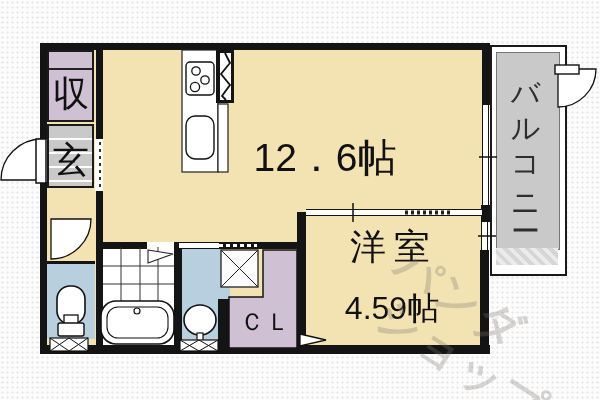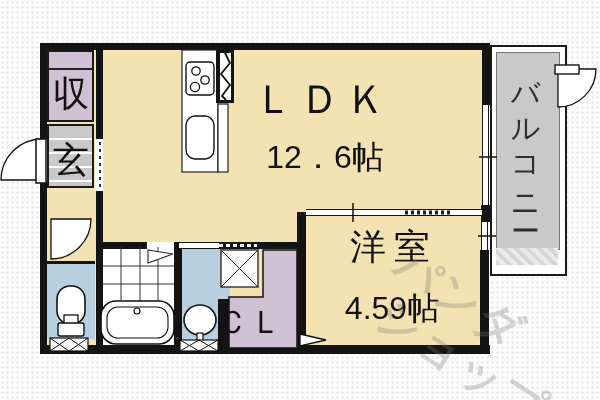--- a/index.html
+++ b/index.html
@@ -30,26 +30,26 @@
   #bathroom-floor{left:103px;top:245px;width:71px;height:100px;background:#ffffff;}
   #washroom{left:181px;top:245px;width:41px;height:95px;background:#b7cfdf;}
   #wm-blue-patch{left:218px;top:286px;width:12px;height:14px;background:#b7cfdf;z-index:15;}
   #balcony-frame{left:490px;top:45px;width:73px;height:227px;background:#fff;border:2px solid #1a1a1a;z-index:8;}
   #balcony-floor{left:496px;top:52px;width:62px;height:196px;background:#c9c9c9;border:1px solid #777;z-index:9;}
   #balcony-hatch{left:496px;top:248px;width:62px;height:17px;z-index:9;
     background:repeating-linear-gradient(45deg,#d6d6d6 0 4px,#ebebeb 4px 8px);}
   #step-dotted{left:99px;top:142px;width:2px;height:46px;z-index:23;
     background:repeating-linear-gradient(180deg,#333 0 3px, transparent 3px 7px);}
   #ldk-label{left:323px;top:99px;font-size:40px;letter-spacing:6px;}
-  #ldk-size{left:325px;top:157px;font-size:32px;}
+  #ldk-size{left:325px;top:157px;font-size:39px;}
   #bedroom-label{left:394px;top:247px;font-size:36px;letter-spacing:8px;}
   #bedroom-size{left:392px;top:308px;font-size:32px;}
   #storage-label{left:71px;top:94px;font-size:36px;}
   #entrance-label{left:71px;top:160px;font-size:36px;}
-  #cl-label{left:250px;top:322px;font-size:32px;letter-spacing:2px;}
+  #cl-label{left:266px;top:322px;font-size:24px;letter-spacing:2px;}
   #balcony-label{
     left:511px;top:60px;transform:none;font-size:29px;color:#2e2e2e;
     writing-mode:vertical-rl;text-orientation:upright;letter-spacing:6px;
   }
   #watermark{
     left:413px;top:238px;transform:rotate(33deg);transform-origin:0 0;z-index:50;
     font-size:45px;font-weight:bold;color:rgba(125,120,112,.30);
     line-height:1.15;letter-spacing:2px;white-space:nowrap;
   }
   #watermark .wm2{margin-left:12px;}
@@ -147,21 +147,20 @@
     <path d="M558,69 L596,69 A38,38 0 0 1 558,107 Z" fill="#fff" stroke="#111" stroke-width="1.3"></path>
     <rect x="555" y="65" width="24" height="9" fill="#fff" stroke="#111" stroke-width="1.4"></rect>
     <path d="M300,334 L326,340 L300,346 Z" fill="#fff" stroke="#111" stroke-width="1.3"></path>
 
     <line x1="405" y1="212.5" x2="452" y2="212.5" stroke="#222" stroke-width="4" stroke-dasharray="3,3"></line>
     <line x1="353" y1="203" x2="353" y2="222" stroke="#111" stroke-width="1.5"></line>
     <line x1="479" y1="157" x2="497" y2="157" stroke="#111" stroke-width="1.5"></line>
     <line x1="478" y1="236" x2="496" y2="236" stroke="#111" stroke-width="1.5"></line>
   </svg>
 
-  <div class="lbl" id="ldk-label">ＬＤＫ</div>
   <div class="lbl" id="ldk-size">12．6帖</div>
   <div class="lbl" id="bedroom-label">洋室</div>
   <div class="lbl" id="bedroom-size">4.59帖</div>
   <div class="lbl" id="storage-label">収</div>
   <div class="lbl" id="entrance-label">玄</div>
   <div class="lbl" id="cl-label">ＣＬ</div>
   <div class="lbl" id="balcony-label">バルコニー</div>
 
   <div class="lbl" id="watermark" style="transform:rotate(33deg);">
     <div class="wm1">パンダ</div>

